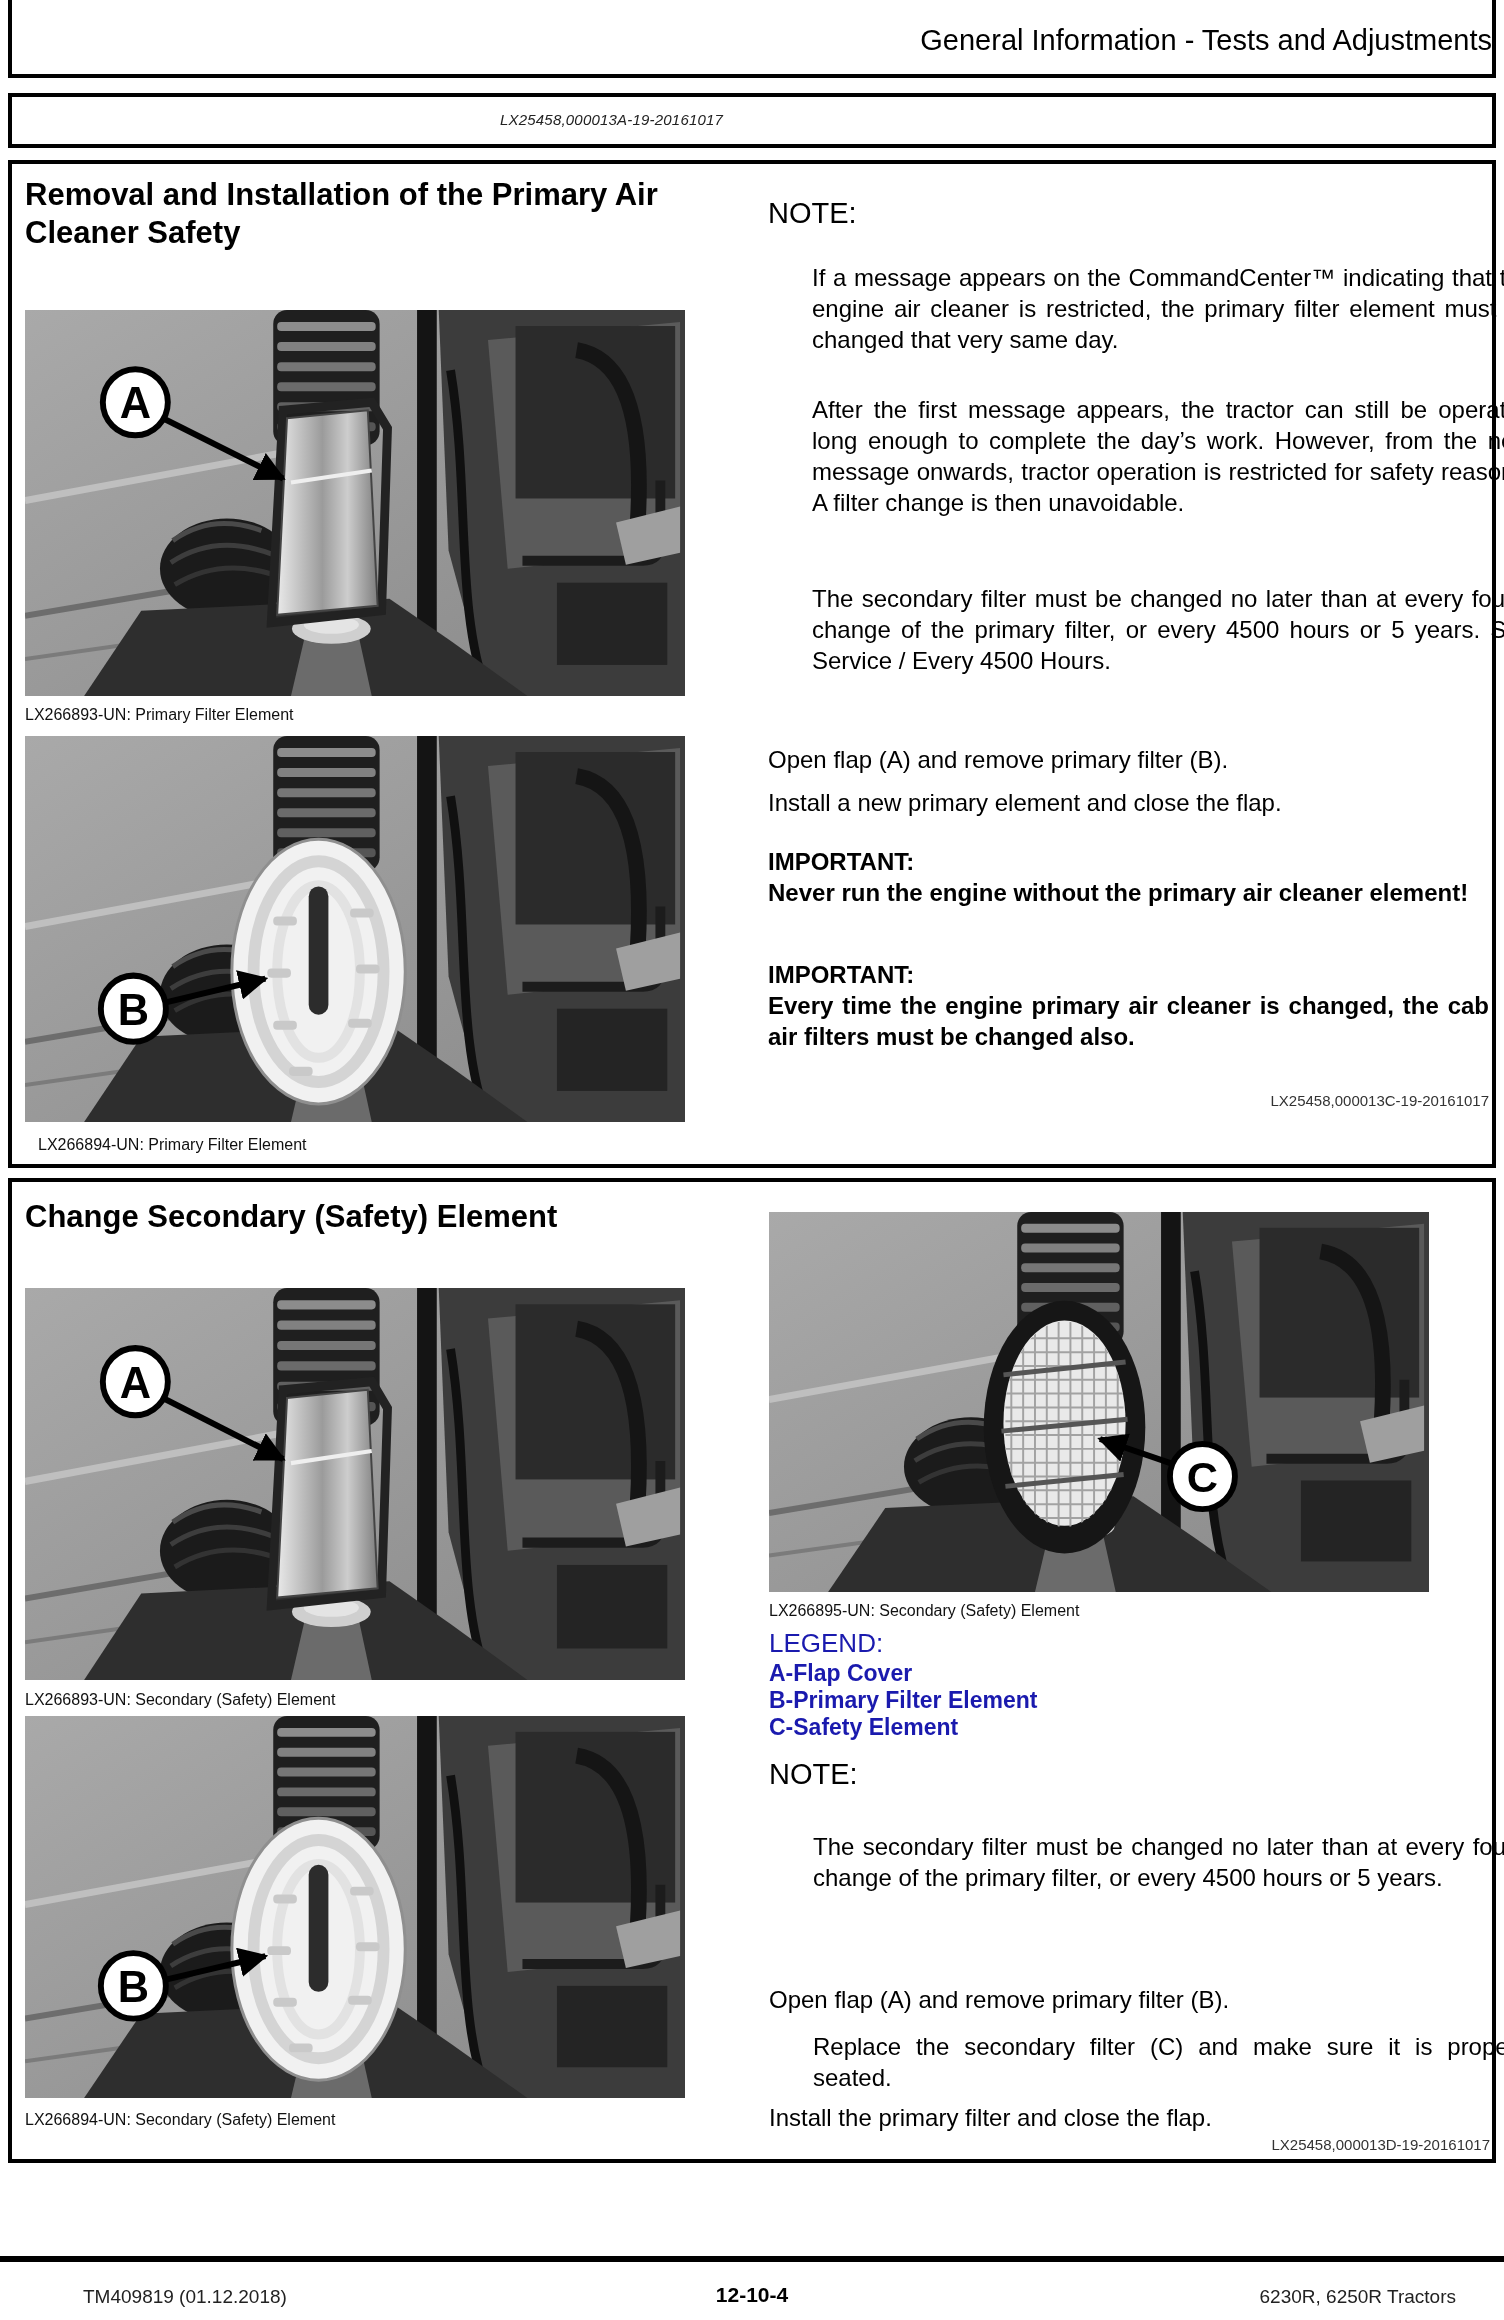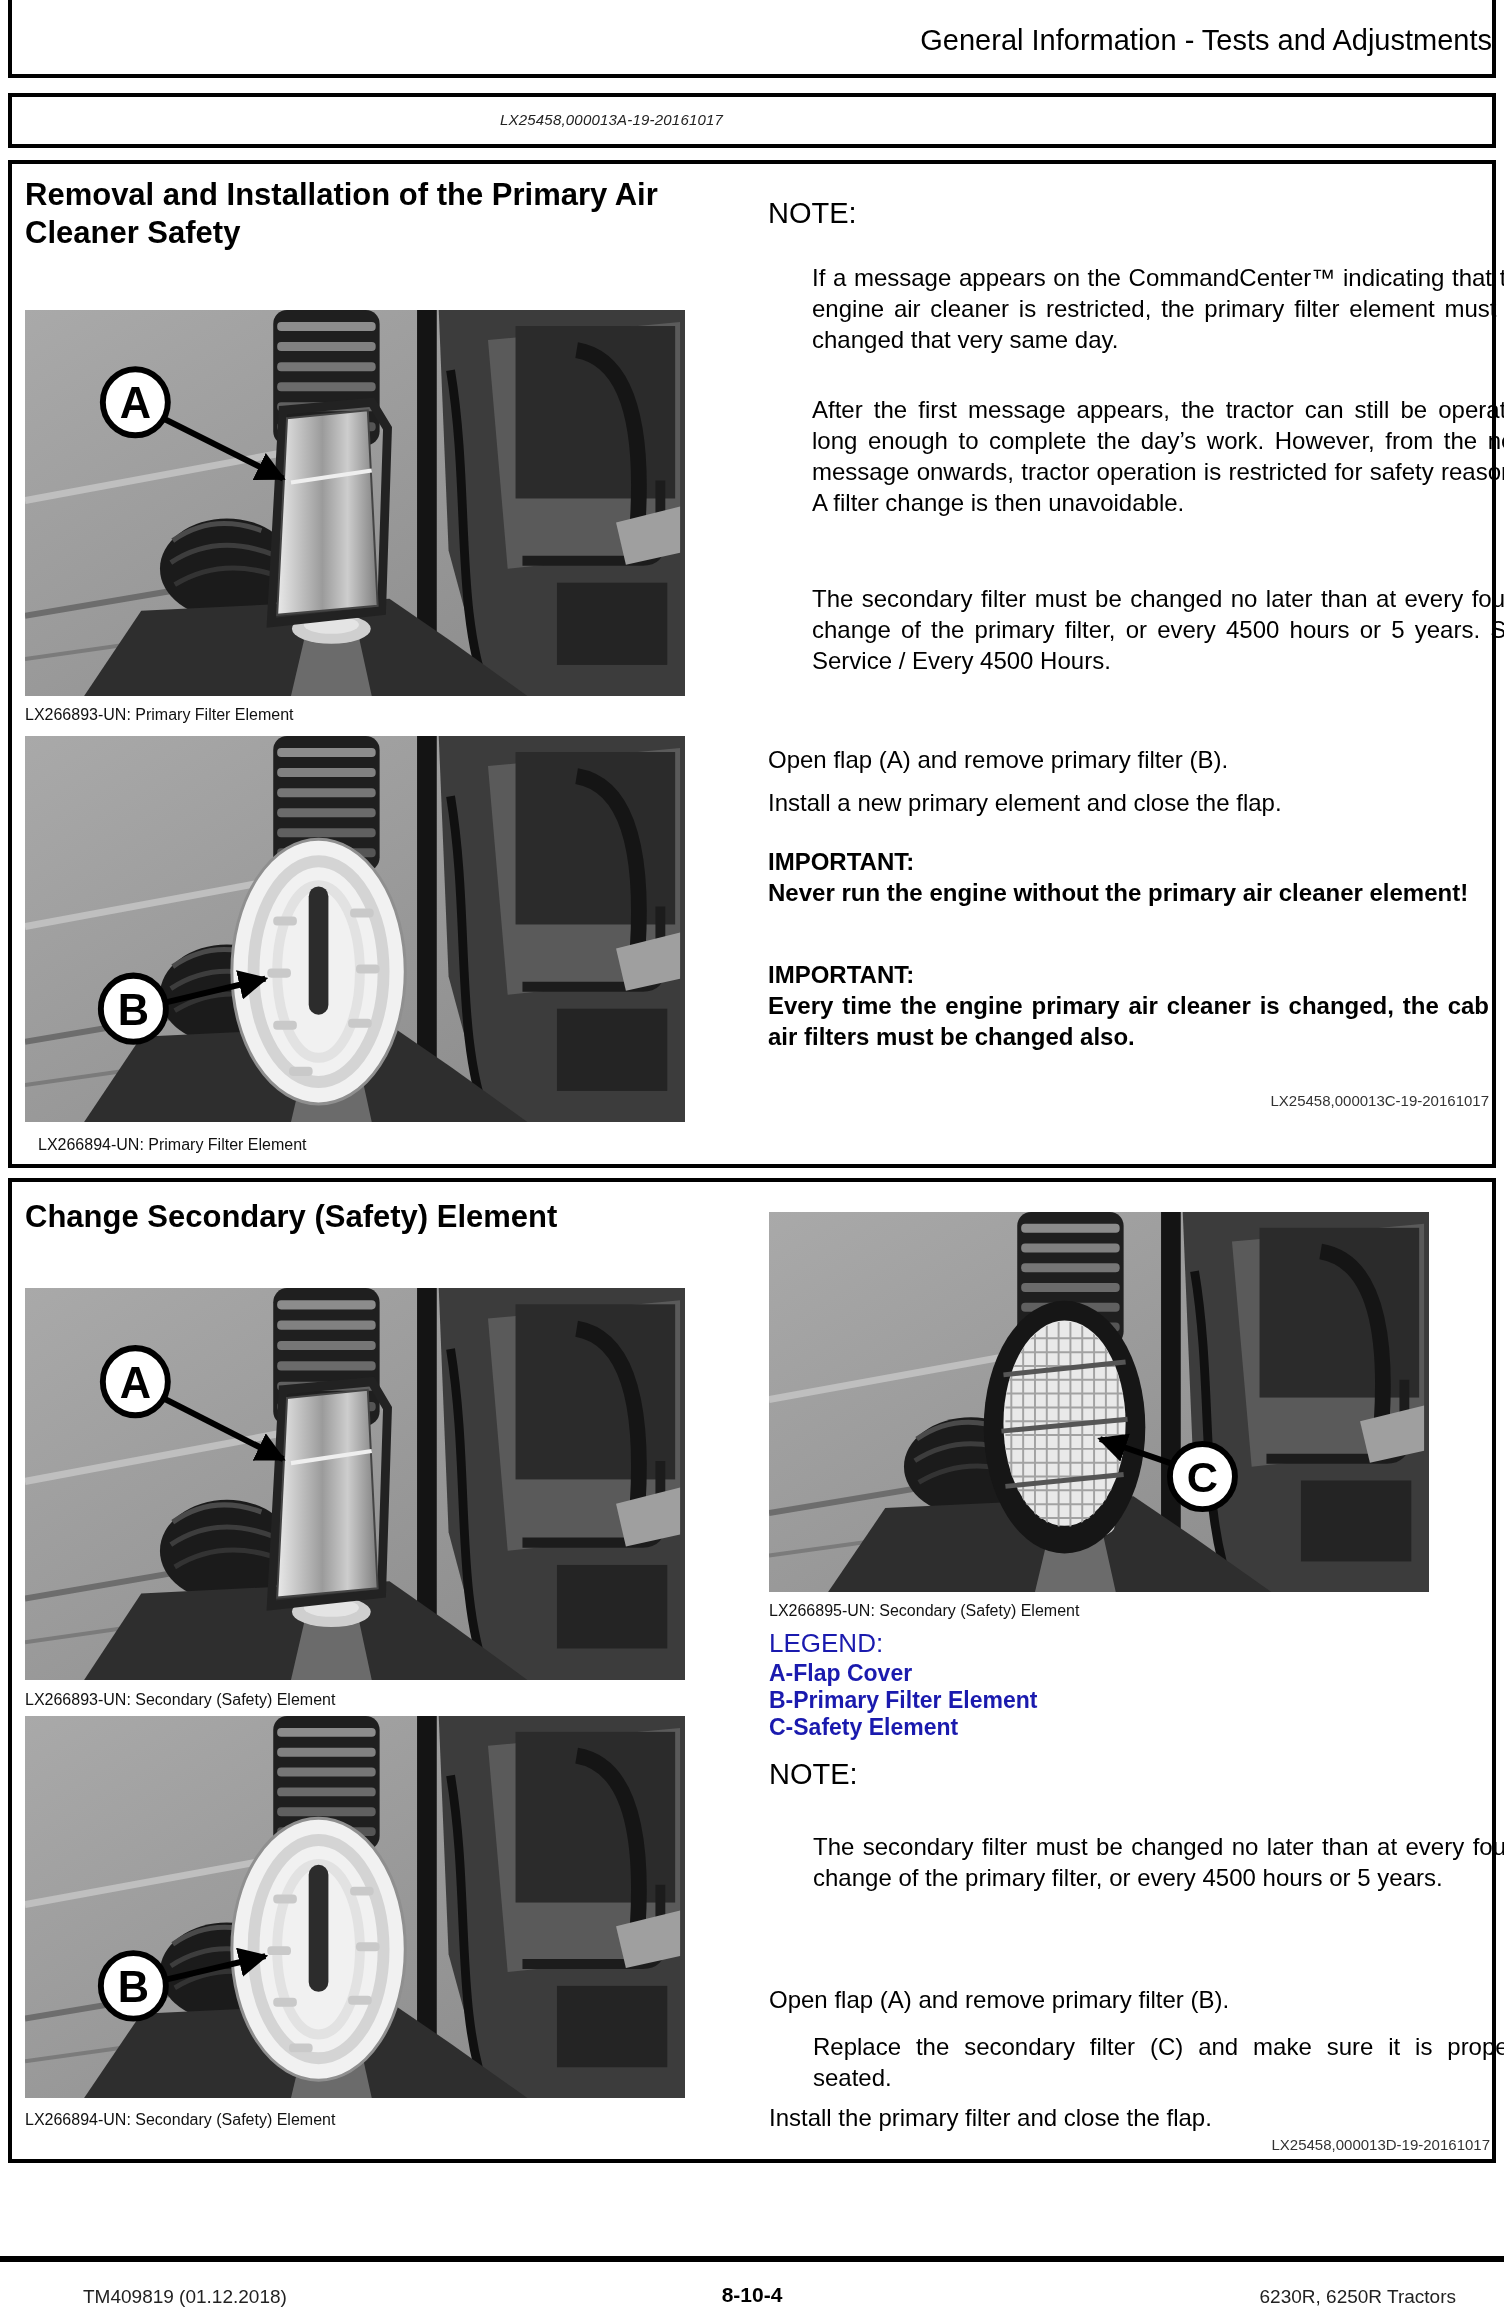--- a/index.html
+++ b/index.html
@@ -227,16 +227,16 @@
           <circle cx="110" cy="272" r="33" fill="#fff" stroke="#000" stroke-width="6"></circle>
           <text class="callout-text" x="110" y="288" text-anchor="middle">B</text>
         </g>
       </svg>
     </div>
     <div class="a caption" style="top:929px;left:13px;">LX266894-UN: Secondary (Safety) Element</div>
   </section>
 
   <div class="footRule"></div>
   <div class="a footTxt" style="top:2286px;left:83px;">TM409819 (01.12.2018)</div>
-  <div class="a footPage" style="top:2283px;left:0;">8-10-4</div>
+  <div class="a footPage" style="top:2283px;left:0;">12-10-4</div>
   <div class="a footTxt" style="top:2286px;right:48px;">6230R, 6250R Tractors</div>
 
 </div>
 
 </body></html>

